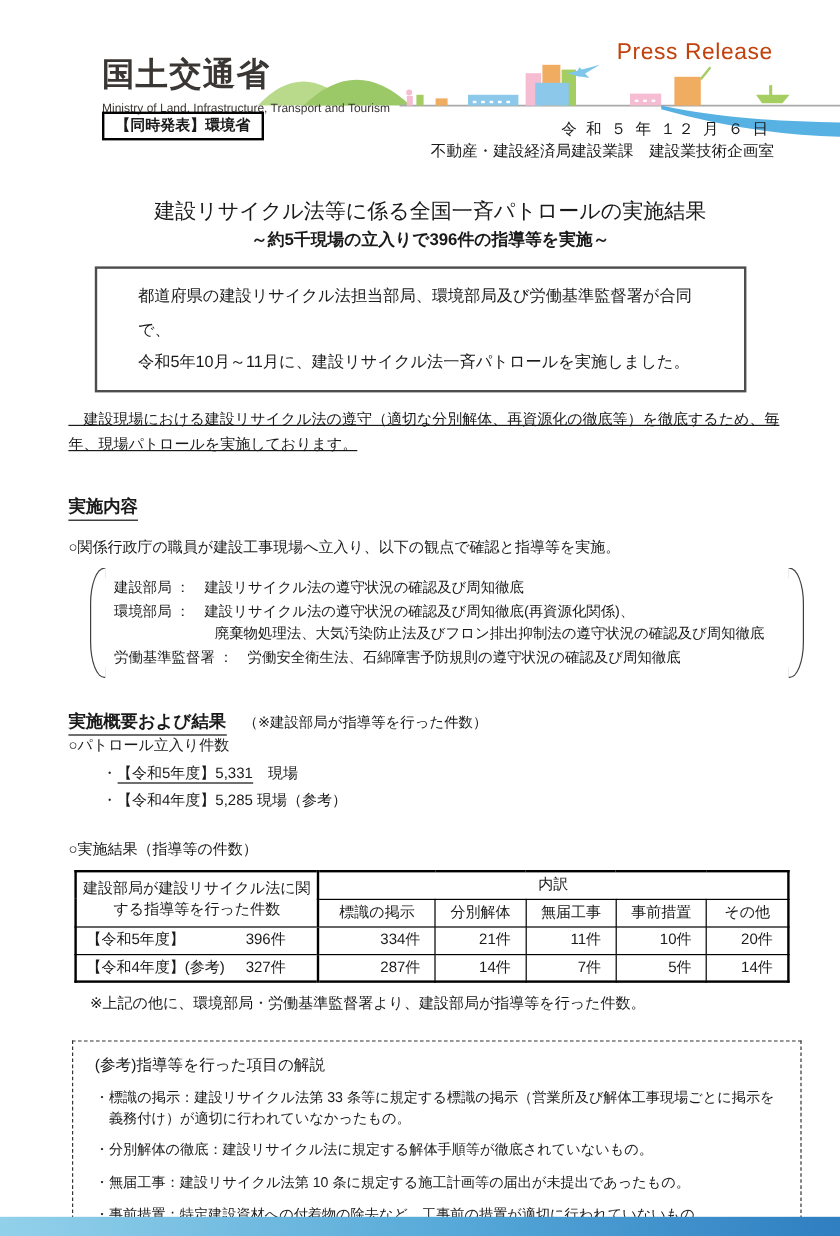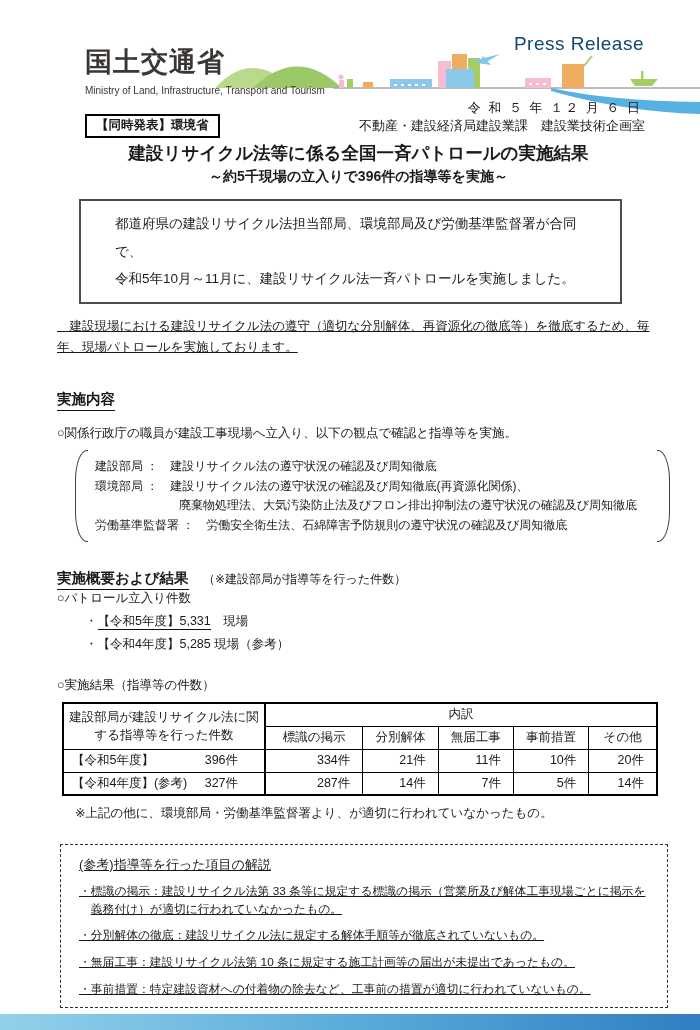--- a/index.html
+++ b/index.html
@@ -4,30 +4,30 @@
 <style>
   * { margin:0; padding:0; box-sizing:border-box; }
   html,body { background:#e9e9e9; }
   body { font-family:"Liberation Sans","DejaVu Sans",sans-serif; color:#1a1a1a; }
   .page {
     position:relative; width:700px; height:1030px; background:#ffffff;
     margin:0 auto; overflow:hidden;
   }
   
   .header { position:relative; height:140px; }
-  .press-release { position:absolute; top:33px; right:56px; font-size:19px; color:#0c4a6e; letter-spacing:0.5px; }
+  .press-release { position:absolute; top:33px; right:56px; font-size:19px; color:#c2410c; letter-spacing:0.5px; }
   .logo-title { position:absolute; top:44px; left:85px; font-size:27px; font-weight:bold; color:#3a3633; letter-spacing:1px; }
   .logo-subtitle { position:absolute; top:85px; left:85px; font-size:10px; color:#3a3633; }
-  .joint-box { position:absolute; top:114px; left:85px; border:2px solid #000; padding:1px 9px 2px; font-size:12.5px; font-weight:bold; }
+  .joint-box { position:absolute; top:93px; left:85px; border:2px solid #000; padding:1px 9px 2px; font-size:12.5px; font-weight:bold; }
   .hdr-date { position:absolute; top:99px; right:58px; font-size:13px; letter-spacing:2px; }
   .hdr-dept { position:absolute; top:117px; right:55px; font-size:13px; }
   .hdr-art { position:absolute; top:38px; left:195px; width:505px; height:77px; }
   
   .content { padding:0 40px 0 57px; }
-  .title-main { margin-top:1px; text-align:center; font-size:17.5px; font-weight:bold; }
+  .title-main { margin-top:24px; text-align:center; font-size:17.5px; font-weight:normal; }
   .title-sub { margin-top:3px; text-align:center; font-size:14px; font-weight:bold; }
   .summary-box { margin:13px 38px 0 22px; border:2px solid #4d4d4d; padding:9px 34px; font-size:13.5px; line-height:2.05; }
   .intro { margin-top:12px; font-size:12.5px; line-height:1.65;text-decoration:underline; }
   .sec-heading { display:inline-block; font-size:14.5px; font-weight:bold; border-bottom:1.8px solid #111; padding-bottom:1px; }
   .sec1-heading-row { margin-top:33px; }
   .lead-line { margin-top:14px; font-size:12.5px; }
   .bracket-box { position:relative; margin:8px -10px 0 18px; padding:7px 22px 7px 20px; font-size:12px; line-height:1.62; }
   .bracket-edge { position:absolute; top:0; bottom:0; width:13px; }
   .bracket-edge.left { left:0; border:1.5px solid #3f3f3f; border-right:none; border-radius:12px 0 0 12px / 30px 0 0 30px; }
   .bracket-edge.right { right:0; border:1.5px solid #3f3f3f; border-left:none; border-radius:0 12px 12px 0 / 0 30px 30px 0; }
@@ -41,21 +41,21 @@
   table.results { margin:8px 0 0 5px; border-collapse:collapse; width:596px; font-size:12.5px; }
   table.results th, table.results td { border:1px solid #000; padding:2px 8px; height:23px; }
   table.results { border:2px solid #000; }
   table.results .col1 { width:215px; border-right:2px solid #000; }
   table.results th { font-weight:normal; text-align:center; }
   table.results .col1-hdr { white-space:pre-line; line-height:1.45; padding:3px 4px; }
   table.results td.num { text-align:right; padding-right:12px;padding-left:24px; }
   .label-cell { display:flex; justify-content:space-between; align-items:flex-end; }
   .label-cell .total { margin-right:18px; }
   .table-note { margin:9px 0 0 18px; font-size:12.5px; }
-  .ref-box { margin:22px -8px 0 3px; border:1.5px dashed #333; padding:11px 16px 9px 18px;text-decoration:underline; }
+  .ref-box { margin:22px -8px 0 3px; border:1.5px dashed #333; padding:11px 16px 9px 18px; }
   .ref-title { font-size:13px; }
   .ref-item { margin-top:9px; font-size:11.8px; line-height:1.5; padding-left:1em; text-indent:-1em; }
   .contact-box { margin:20px 12px 0 -2px; border:1.5px solid #3a3a3a; padding:7px 10px 8px; font-size:12.8px; line-height:1.7; }
   .footer-bar { position:absolute; left:0; right:0; bottom:0; height:16px;
     background:linear-gradient(to right,#93d1ea,#55a8d8 55%,#2f7fc1); }
 </style>
 </head>
 <body>
 
 <div class="page">
@@ -182,21 +182,21 @@
             </td>
         <td class="num">287件</td>
         <td class="num">14件</td>
         <td class="num">7件</td>
         <td class="num">5件</td>
         <td class="num">14件</td>
       </tr>
     </tbody>
       </table>
 
-    <div class="table-note">※上記の他に、環境部局・労働基準監督署より、が適切に行われていなかったもの。</div>
+    <div class="table-note">※上記の他に、環境部局・労働基準監督署より、建設部局が指導等を行った件数。</div>
 
     <div class="ref-box">
       <div class="ref-title">(参考)指導等を行った項目の解説</div>
       <div class="ref-item">・標識の掲示：建設リサイクル法第 33 条等に規定する標識の掲示（営業所及び解体工事現場ごとに掲示を義務付け）が適切に行われていなかったもの。</div>
       <div class="ref-item">・分別解体の徹底：建設リサイクル法に規定する解体手順等が徹底されていないもの。</div>
       <div class="ref-item">・無届工事：建設リサイクル法第 10 条に規定する施工計画等の届出が未提出であったもの。</div>
       <div class="ref-item">・事前措置：特定建設資材への付着物の除去など、工事前の措置が適切に行われていないもの。</div>
     </div>
 
     <div class="contact-box">

